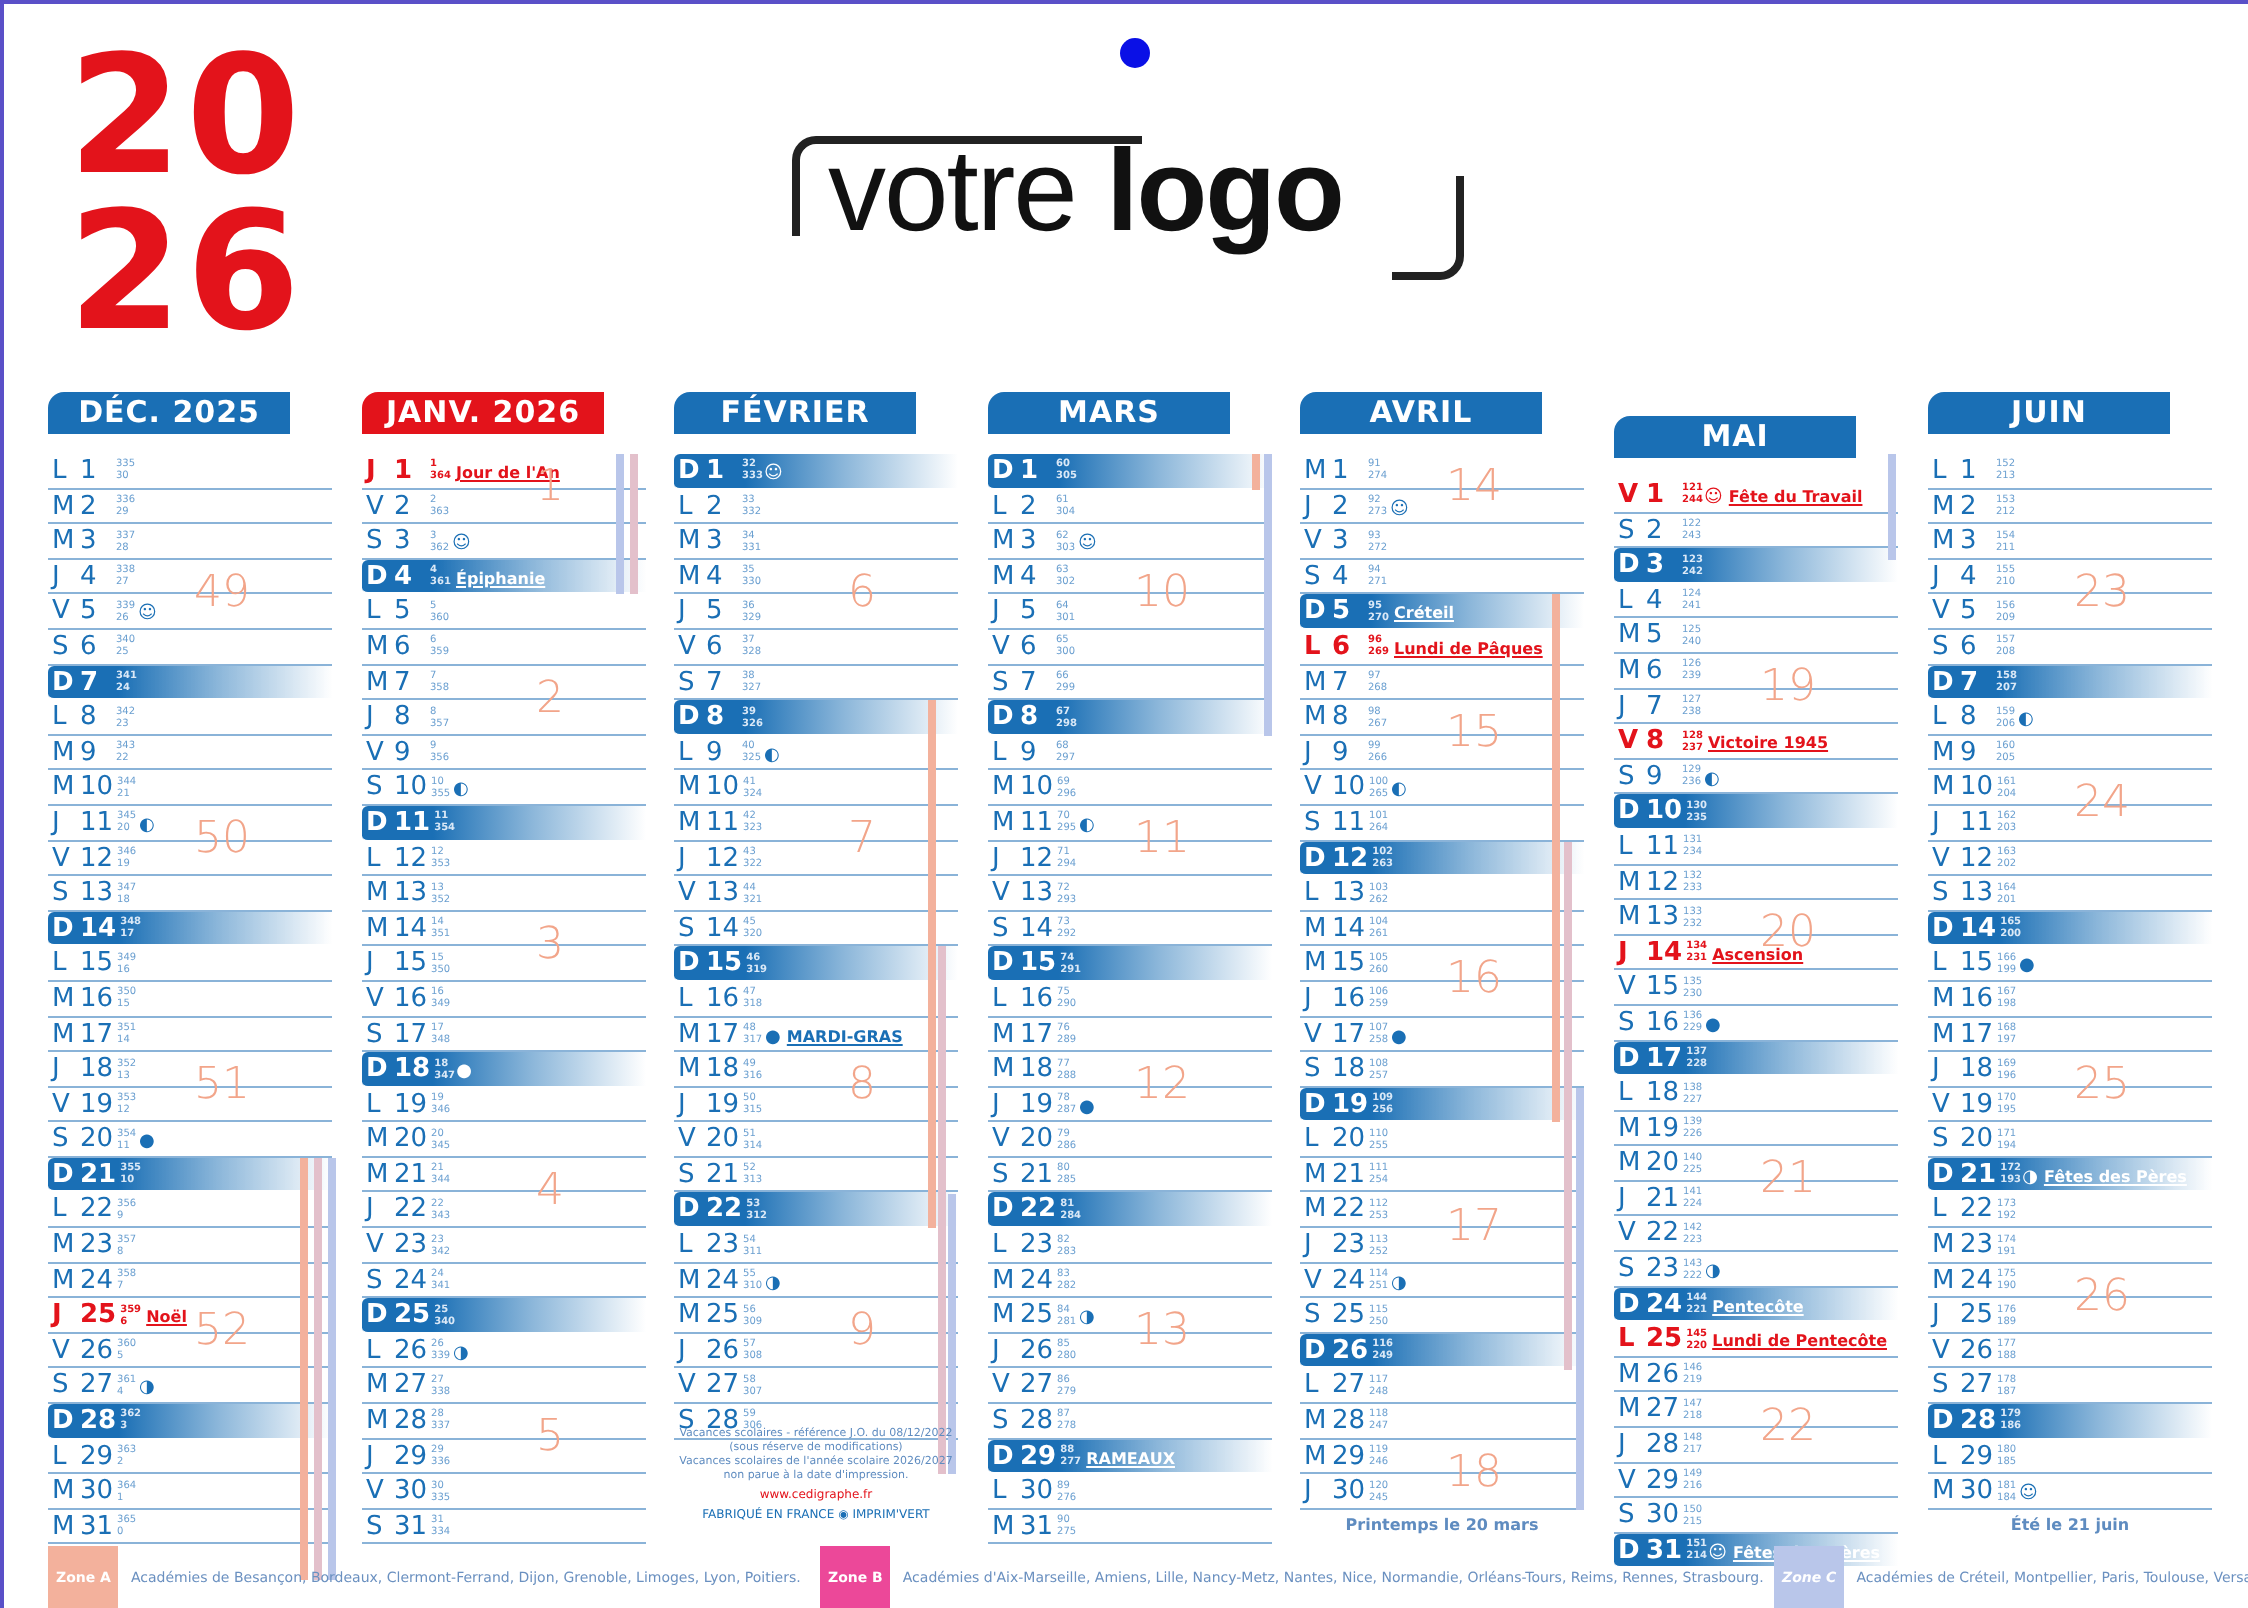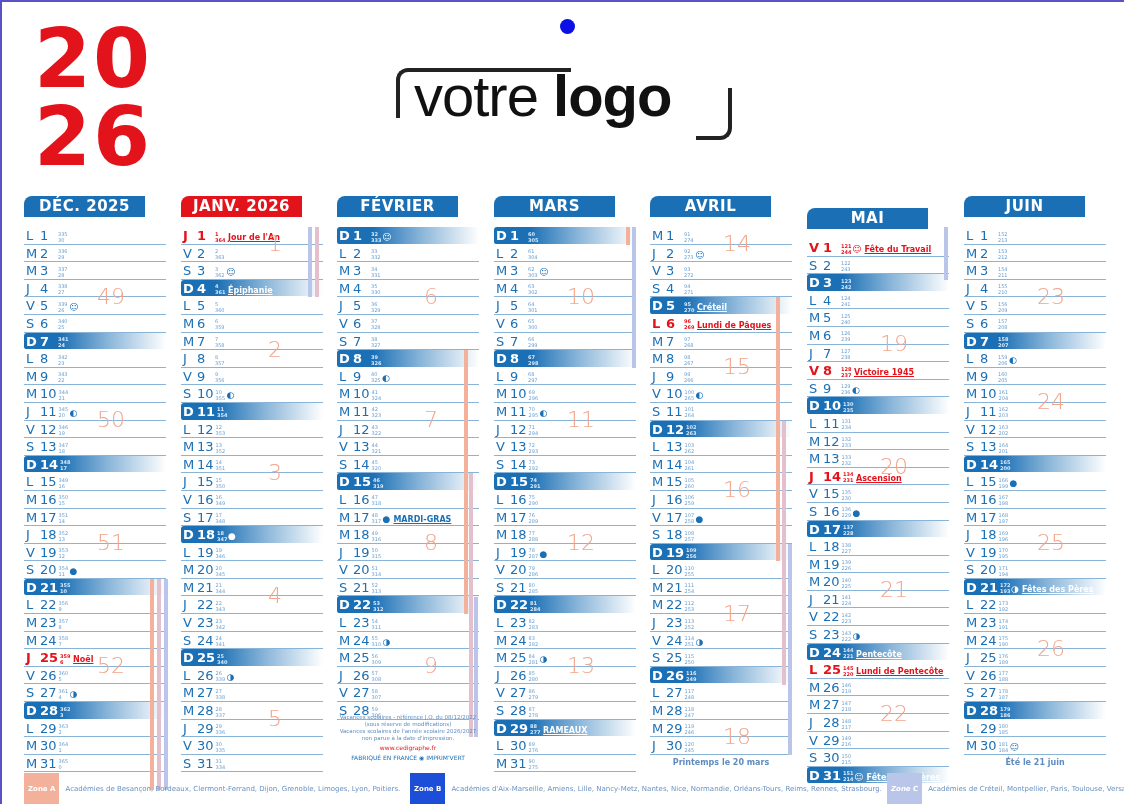--- a/index.html
+++ b/index.html
@@ -31,21 +31,21 @@
   .vac.a { background: #f3b19c; }
   .vac.b { background: #e3c0cb; }
   .vac.c { background: #b9c6ea; }
   .col-note { position: absolute; top: 756px; width: 142px; text-align: center; font-size: 8px; color: #5f8cc0; font-weight: bold; }
   .imprint { position: absolute; left: 335px; top: 712px; width: 142px; text-align: center; font-size: 5.5px; color: #5f8cc0; line-height: 7px; }
   .imprint .url { color: #e3131b; font-size: 6px; margin-top: 2px; }
   .imprint .logos { margin-top: 3px; font-size: 6px; color: #1a6fb5; }
   .zone { position: absolute; top: 771px; font-size: 7px; color: #6a90c0; white-space: nowrap; }
   .zone .tag { display: inline-block; padding: 11px 4px; color: #fff; font-weight: bold; margin-right: 6px; line-height: 10px; }
   .zone .tag.a { background: #f3b19c; }
-  .zone .tag.b { background: #1d4ed8; }
+  .zone .tag.b { background: #ec4899; }
   .zone .tag.c { background: #b9c6ea; font-style: italic; }
 </style>
 </head>
 <body>
 
 <div>
   <div class="year">
     <div>20</div>
     <div>26</div>
   </div>

